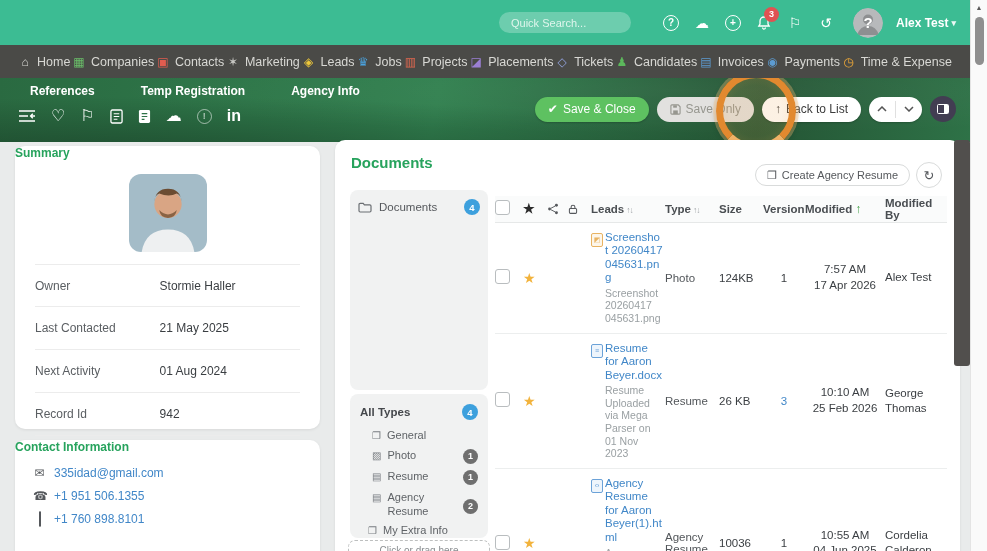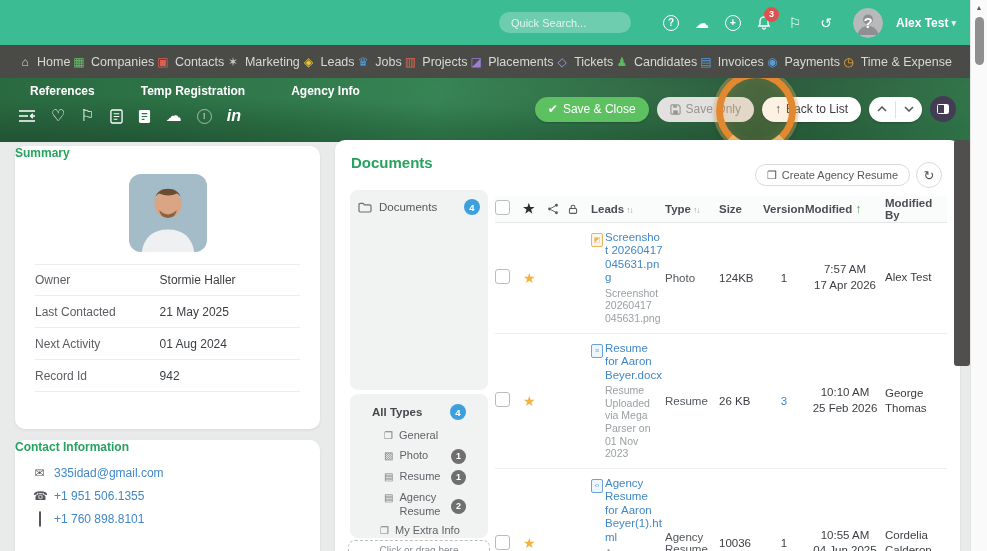--- a/index.html
+++ b/index.html
@@ -34,62 +34,62 @@
   .greenzone { position:absolute; left:0; top:78px; width:970px; height:64px;
     background:
       radial-gradient(ellipse at 15% 130%, rgba(0,0,0,0.35), transparent 55%),
       radial-gradient(ellipse at 70% 20%, rgba(255,255,255,0.05), transparent 60%),
       linear-gradient(100deg, #2a6a41, #31804f 45%, #245434 78%, #2e7247); z-index:4; }
   .subnav { display:flex; gap:46px; padding:6px 0 0 30px; }
   .subnav-item { color:#fff; font-weight:bold; font-size:12px; cursor:pointer; }
   .tool-icons { position:absolute; left:18px; top:30px; display:flex; align-items:center; gap:15px; color:#fff; }
   .tool-icons .g { font-size:16px; cursor:pointer; line-height:1; }
   .alert-circle { width:15px; height:15px; border:1.4px solid rgba(255,255,255,0.55); border-radius:50%; color:rgba(255,255,255,0.6); font-size:9px; font-weight:bold; display:flex; align-items:center; justify-content:center; }
-  .li-ico { font-weight:bold; font-size:14px; letter-spacing:0;font-style:italic; }
+  .li-ico { font-weight:bold; font-size:14px; letter-spacing:0; }
   .tool-buttons { position:absolute; right:14px; top:18px; display:flex; align-items:center; gap:8px; }
   .btn { height:25px; border-radius:13px; display:flex; align-items:center; gap:5px; padding:0 13px; font-size:12px; cursor:pointer; white-space:nowrap; border:none; font-family:"Liberation Sans",sans-serif; }
   .btn-green { background:#5ec161; color:#fff; box-shadow:0 1px 2px rgba(0,0,0,0.2); }
   .btn-gray { background:#e2e1df; color:#96968f; }
   .btn-white { background:#fff; color:#3c3c3c; box-shadow:0 1px 2px rgba(0,0,0,0.2); }
   .chev-pill { height:25px; border-radius:13px; background:#fff; display:flex; align-items:center; box-shadow:0 1px 2px rgba(0,0,0,0.2); }
   .chev-half { width:26px; height:25px; display:flex; align-items:center; justify-content:center; cursor:pointer; color:#555; font-size:10px; }
   .chev-div { width:1px; height:17px; background:#e0e0e0; }
   .panel-toggle { width:26px; height:26px; border-radius:50%; background:#423d52; display:flex; align-items:center; justify-content:center; cursor:pointer; }
   .panel-toggle .win { width:12px; height:10px; border:1.4px solid #fff; border-radius:1.5px; position:relative; }
   .panel-toggle .win::after { content:""; position:absolute; right:0; top:0; width:4px; height:100%; background:#fff; }
   .click-ring { position:absolute; left:716px; top:-7px; width:80px; height:80px; border-radius:50%; border:7px solid #e2892f; border-bottom-color:#f0b267; background:radial-gradient(circle, rgba(236,160,70,0.15) 55%, rgba(236,160,70,0.3)); box-shadow:0 0 0 3px rgba(244,190,120,0.35), 0 2px 6px rgba(0,0,0,0.25); z-index:20; pointer-events:none; }
 
   
   .card { position:absolute; background:#fff; border-radius:10px; box-shadow:0 1px 3px rgba(0,0,0,0.08); z-index:6; }
   .summary-card { left:15px; top:146px; width:305px; height:283px; }
   .contact-card { left:15px; top:440px; width:305px; height:130px; }
   .card-title { text-align:left; font-size:12px; font-weight:bold; color:#27a35d; padding-top:0; }
   .photo-wrap { width:78px; height:78px; margin:14px auto 12px; border-radius:12px; overflow:hidden; }
   .sum-rows { padding:0 20px; }
-  .sum-row { display:flex; align-items:center; height:32px; border-bottom:1px solid #ececec; font-size:12px; }
+  .sum-row { display:flex; align-items:center; height:43px; border-bottom:1px solid #ececec; font-size:12px; }
   .sum-row:first-child { border-top:1px solid #ececec; }
   .sum-label { color:#5a5e62; width:47%; }
   .sum-value { color:#3a3e42; }
   .contact-items { padding:12px 0 0 18px; display:flex; flex-direction:column; gap:9px; }
   .contact-item { display:flex; align-items:center; gap:8px; font-size:12px; color:#4187c8; cursor:pointer; }
   .ci-ico { color:#55585c; font-size:12px; width:13px; text-align:center; }
   .mobile-glyph { width:8px; height:12px; border:1.2px solid #55585c; border-radius:2px; position:relative; }
   .mobile-glyph::after { content:""; position:absolute; bottom:1px; left:2px; right:2px; height:1.2px; background:#55585c; }
 
   
   .documents-card { left:335px; top:140px; width:625px; height:430px; }
   .doc-title { position:absolute; left:16px; top:14px; font-size:15px; font-weight:bold; color:#27a35d; }
   .create-btn { position:absolute; right:50px; top:24px; height:22px; border-radius:11px; border:1px solid #d9dbdb; background:#fff; display:flex; align-items:center; gap:5px; padding:0 11px; font-size:11px; color:#55585c; cursor:pointer; }
   .refresh-btn { position:absolute; right:18px; top:22px; width:26px; height:26px; border-radius:50%; border:1px solid #d9dbdb; background:#fff; color:#55585c; font-size:13px; display:flex; align-items:center; justify-content:center; cursor:pointer; }
   .tree-panel { position:absolute; left:15px; top:50px; width:138px; height:200px; background:#f1f2f2; border-radius:8px; padding:9px 8px; }
   .tree-row { display:flex; align-items:center; gap:7px; font-size:11.5px; color:#55585c; cursor:pointer; }
   .badge-blue { min-width:16px; height:16px; border-radius:8px; background:#3da0dd; color:#fff; font-size:9.5px; font-weight:bold; display:flex; align-items:center; justify-content:center; margin-left:auto; padding:0 4px; }
   .badge-gray { min-width:15px; height:15px; border-radius:8px; background:#6f6f6f; color:#fff; font-size:9px; font-weight:bold; display:flex; align-items:center; justify-content:center; margin-left:auto; padding:0 4px; }
   .badge-blue:empty, .badge-gray:empty { display:none; }
-  .types-panel { position:absolute; left:15px; top:254px; width:138px; height:144px; background:#f1f2f2; border-radius:8px; padding:8px 20px 4px; }
+  .types-panel { position:absolute; left:15px; top:254px; width:138px; height:144px; background:#f1f2f2; border-radius:8px; padding:8px 8px 4px; }
   .types-head { display:flex; align-items:center; font-size:11.5px; font-weight:bold; color:#45484c; padding:2px 2px 6px; }
   .type-row { display:flex; align-items:flex-start; gap:6px; font-size:11px; color:#5f6367; padding:3px 2px 3px 14px; cursor:pointer; line-height:1.25; }
   .type-ico { font-size:10px; color:#7a7e82; flex:0 0 auto; margin-top:1px; }
   .type-label { max-width:72px; }
   .upload-box { position:absolute; left:13px; top:400px; width:142px; height:34px; border:1.5px dashed #bdbfbf; border-radius:7px; font-size:10px; color:#8b8f92; display:flex; justify-content:center; padding-top:4px; cursor:pointer; }
 
   
   table.doc-table { position:absolute; left:160px; top:56px; width:452px; border-collapse:collapse; table-layout:fixed; font-size:11.5px; color:#3a3e42; }
   .doc-table th { font-weight:bold; color:#4a4e52; height:26px; text-align:left; background:#fafbfb; border-bottom:1px solid #e6e8e8; vertical-align:middle; font-size:11.5px; }
   .doc-table td { border-bottom:1px solid #eceeee; vertical-align:middle; padding:8px 0; }

